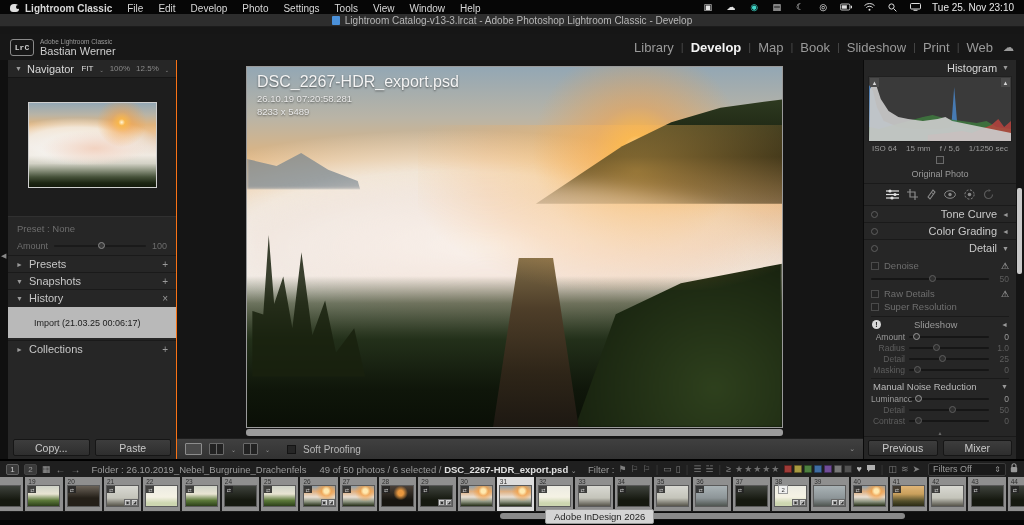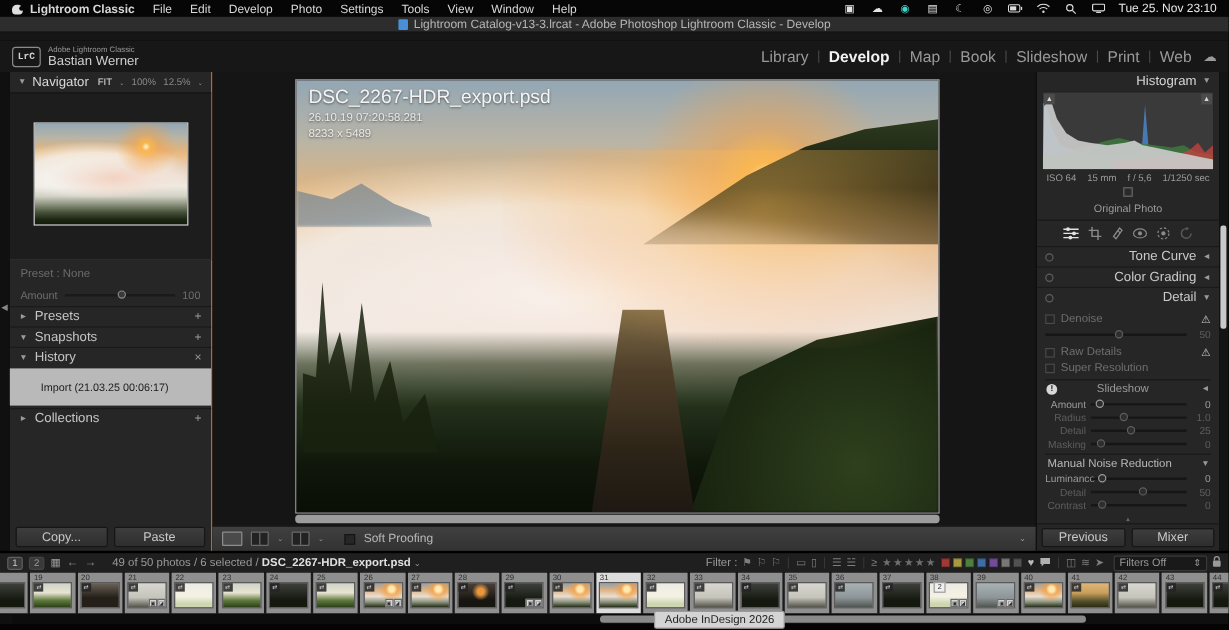--- a/index.html
+++ b/index.html
@@ -551,20 +551,21 @@
       </div>
     </div>
   </div>
 
   <div class="fs-head">
     <span class="winbtn">1</span>
     <span class="winbtn dim">2</span>
     <span class="fs-ic">▦</span>
     <span class="fs-arrow">←</span>
     <span class="fs-arrow">→</span>
+    <span class="fs-folder">Folder : 26.10.2019_Nebel_Burgruine_Drachenfels</span>
     <span class="fs-sel"><span>49 of 50 photos / 6 selected / </span><b>DSC_2267-HDR_export.psd</b> <span style="font-size:7px">⌄</span></span>
     <span class="fs-right">
       <span class="flt-lab">Filter :</span>
       <span class="flt-ic">⚑</span>
       <span class="flt-ic">⚐</span>
       <span class="flt-ic">⚐</span>
       <span class="flt-sep">|</span>
       <span class="flt-ic">▭</span>
       <span class="flt-ic">▯</span>
       <span class="flt-sep">|</span>

